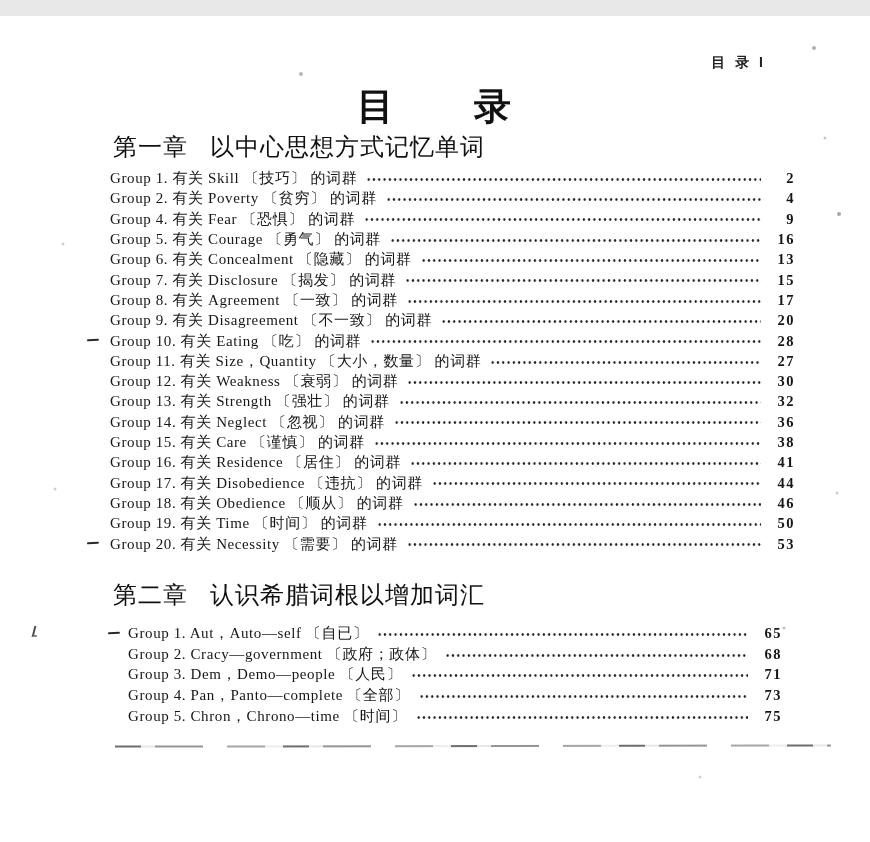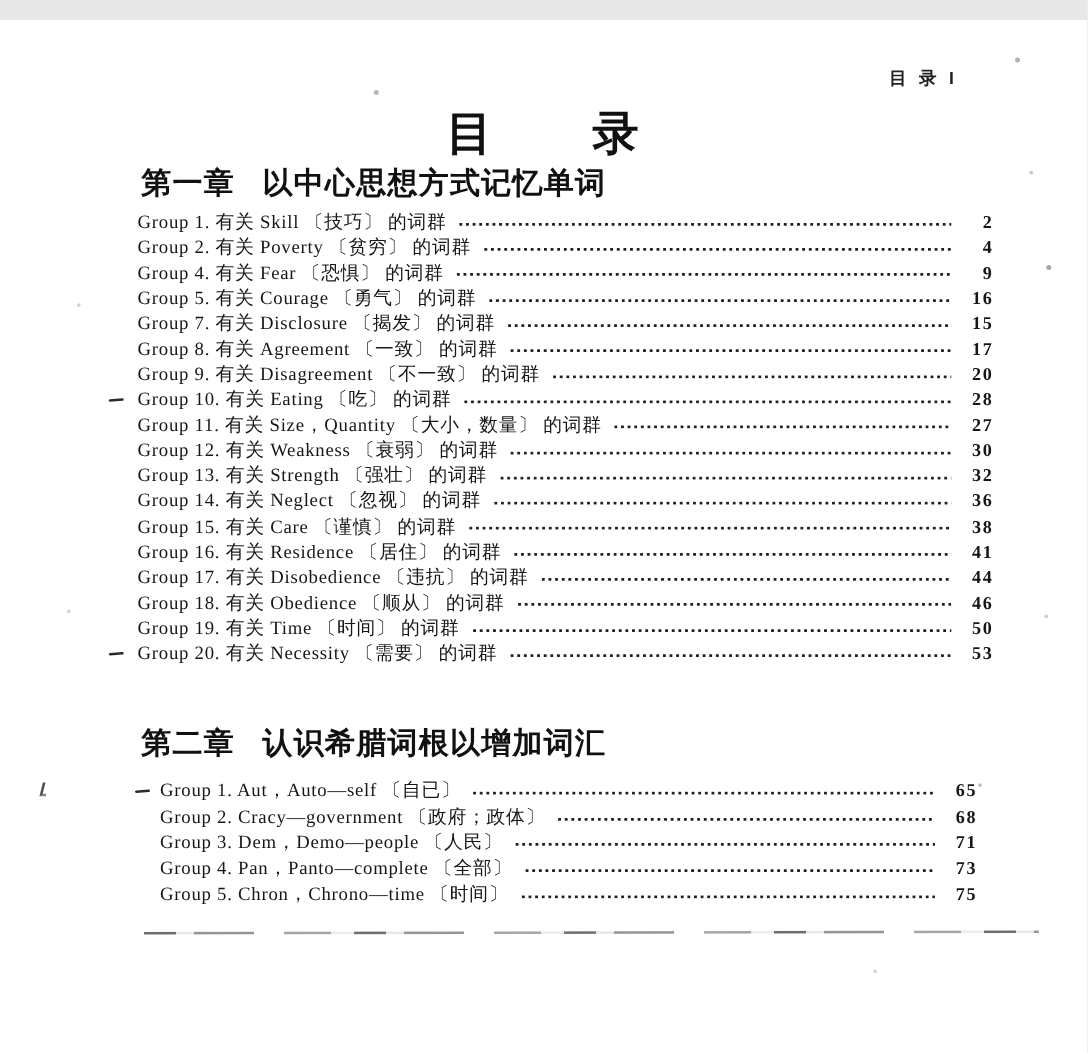--- a/index.html
+++ b/index.html
@@ -24,21 +24,21 @@
     position:absolute;top:72px;left:0;width:100%;
     margin:0;text-align:center;
     font-family:"Liberation Sans","DejaVu Sans",sans-serif;
     font-weight:800;font-size:37px;line-height:38px;
     letter-spacing:2px;color:#111;
   }
   
   .chapter-heading{
     position:absolute;left:113px;margin:0;
     font-family:"Liberation Sans","DejaVu Sans",sans-serif;
-    font-weight:700;font-size:24px;line-height:26px;
+    font-weight:400;font-size:24px;line-height:26px;
     letter-spacing:1px;color:#111;white-space:nowrap;
   }
   .chapter-heading .ch-num{margin-right:22px;}
   #chapter1-heading{top:118px;}
   #chapter2-heading{top:566px;text-align:center;}
   
   .toc{position:absolute;}
   #toc-0{top:152px;left:110px;right:75px;}
   #toc-1{top:607px;left:128px;right:88px;}
   .toc-row{
@@ -131,20 +131,25 @@
         <span class="entry-label">Group 4.  有关 Fear 〔恐惧〕 的词群</span>
         <span class="leader"></span>
         <span class="page-num">9</span>
       </div>
       <div class="toc-row">
         <span class="entry-label">Group 5.  有关 Courage 〔勇气〕 的词群</span>
         <span class="leader"></span>
         <span class="page-num">16</span>
       </div>
       <div class="toc-row">
+        <span class="entry-label">Group 6.  有关 Concealment 〔隐藏〕 的词群</span>
+        <span class="leader"></span>
+        <span class="page-num">13</span>
+      </div>
+      <div class="toc-row">
         <span class="entry-label">Group 7.  有关 Disclosure 〔揭发〕 的词群</span>
         <span class="leader"></span>
         <span class="page-num">15</span>
       </div>
       <div class="toc-row">
         <span class="entry-label">Group 8.  有关 Agreement 〔一致〕 的词群</span>
         <span class="leader"></span>
         <span class="page-num">17</span>
       </div>
       <div class="toc-row">

